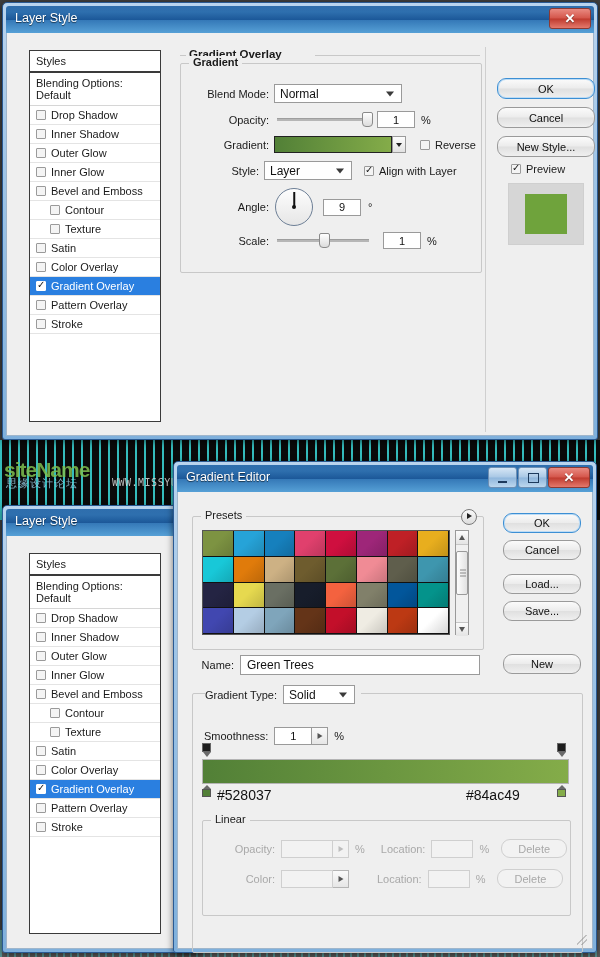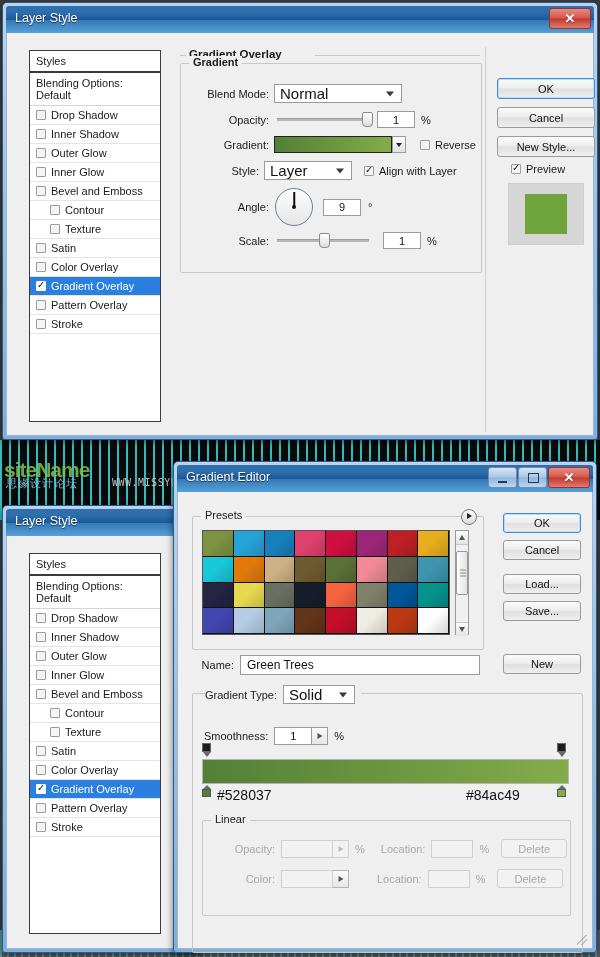--- a/index.html
+++ b/index.html
@@ -126,21 +126,21 @@
 
   .row{position:absolute;display:flex;align-items:center;}
   .lbl{font-size:11px;color:#1a1a1a;text-align:right;}
 
   .inp{
     border:1px solid #9a9a9a;background:#fff;font-size:11px;color:#111;
     padding:1px 15px;box-sizing:border-box;font-family:"Liberation Sans",sans-serif;
   }
   .combo{
     border:1px solid #9a9a9a;background:#fff;box-sizing:border-box;position:relative;
-    font-size:15px;color:#111;display:flex;align-items:center;padding-left:5px;
+    font-size:12px;color:#111;display:flex;align-items:center;padding-left:5px;
   }
   .combo .arrow{
     position:absolute;right:7px;top:50%;transform:translateY(-50%);
     width:0;height:0;border-left:4px solid transparent;border-right:4px solid transparent;
     border-top:5px solid #3a3a3a;
   }
   .slider-track{height:2px;background:#b6b6b6;border-top:1px solid #9e9e9e;}
   .slider-thumb{
     width:9px;height:13px;border:1px solid #8a8a8a;border-radius:2px 2px 4px 4px;
     background:linear-gradient(180deg,#ffffff,#dcdcdc);position:absolute;top:-6px;
@@ -164,21 +164,21 @@
     width:14px;border:1px solid #9a9a9a;background:linear-gradient(180deg,#fcfcfc,#e2e2e2);
     position:relative;box-sizing:border-box;
   }
   .swatch-drop .arrow{
     position:absolute;left:50%;top:50%;transform:translate(-50%,-50%);
     width:0;height:0;border-left:3.5px solid transparent;border-right:3.5px solid transparent;
     border-top:4.5px solid #222;
   }
 
   .btn{
-    border:1px solid #9a9a9a;border-radius:3px;
+    border:1px solid #9a9a9a;border-radius:9px;
     background:linear-gradient(180deg,#fbfbfb 0%,#ececec 48%,#e0e0e0 52%,#efefef 100%);
     font-size:11px;color:#111;display:flex;align-items:center;justify-content:center;
     box-sizing:border-box;font-family:"Liberation Sans",sans-serif;
   }
   .btn.primary{
     border:1px solid #3c8fd4;box-shadow:0 0 0 1px #bddcf5 inset;
   }
   .btn.disabled{color:#a8a8a8;border-color:#cfcfcf;background:#f2f2f2;}
 
   .preview-box{

